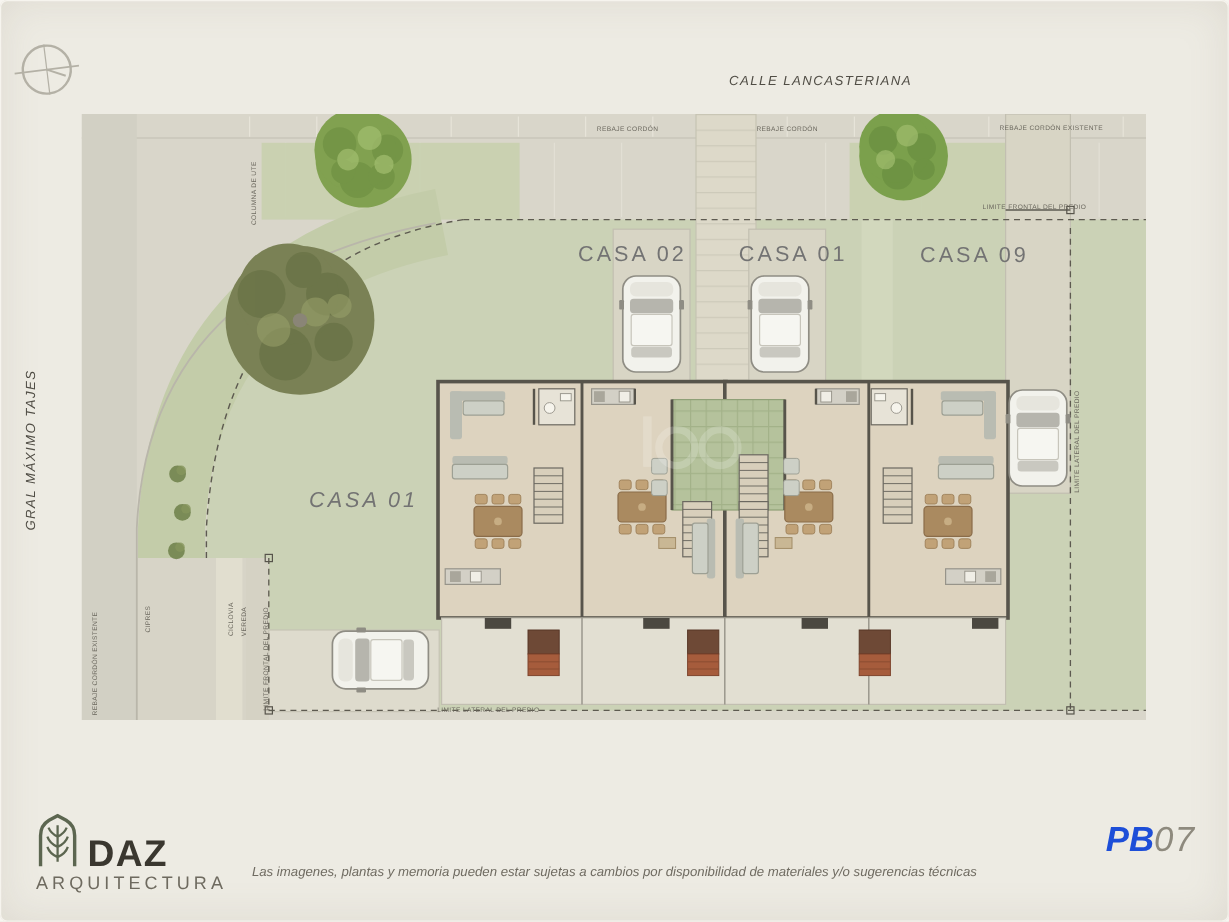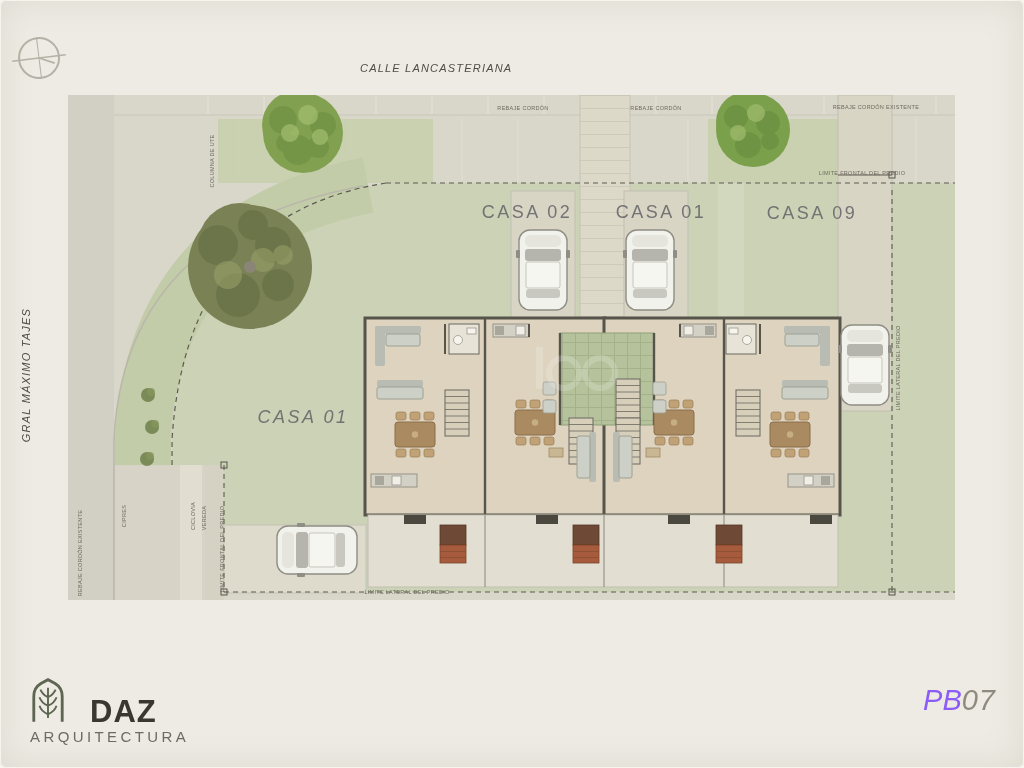--- a/index.html
+++ b/index.html
@@ -6,21 +6,21 @@
   .page{
     position:relative;width:1024px;height:768px;overflow:hidden;
     background:var(--c-page,#edebe3);
     font-family:"Liberation Sans",sans-serif;
     border-radius:6px;
     box-shadow:inset 0 0 0 1px #f6f4ee, inset 0 0 34px rgba(140,132,115,.16);
   }
   .abs{position:absolute;}
   
   .street-top{
-    left:360px;top:62px;width:400px;text-align:left;
+    left:360px;top:62px;width:400px;text-align:right;
     font-style:italic;font-size:11px;letter-spacing:1.2px;color:#504d45;
   }
   .street-left{
     left:-57px;top:367px;width:170px;height:16px;text-align:center;
     transform:rotate(-90deg);
     font-style:italic;font-size:11px;letter-spacing:1.2px;color:#504d45;
   }
   
   .plan-svg{left:68px;top:95px;width:887px;height:505px;}
   
@@ -28,34 +28,34 @@
   .casa-label{
     position:absolute;transform:translate(-50%,-50%);
     font-size:18px;letter-spacing:2.5px;color:#737373;white-space:nowrap;
   }
   .tiny-label{
     position:absolute;transform:translate(-50%,-50%);
     font-size:5.5px;letter-spacing:.3px;color:#6d6a60;white-space:nowrap;
   }
   
   .logo{left:30px;top:678px;width:160px;}
-  .logo-row{display:flex;align-items:flex-end;gap:24px;}
+  .logo-row{display:flex;align-items:flex-end;gap:7px;}
   .logo-daz{
     font-size:31px;font-weight:800;letter-spacing:1px;color:var(--c-brand,#3a372f);
     line-height:.82;font-style:normal;
   }
   .logo-sub{
     margin-top:4px;font-size:15px;font-weight:400;letter-spacing:3.4px;color:#6e6a5f;
   }
   .disclaimer{
     left:0;right:0;top:721px;text-align:center;
     font-style:italic;font-size:11px;color:#6f6b61;
   }
   .sheet-code{right:28px;top:684px;font-style:italic;white-space:nowrap;}
-  .sheet-code .pb{font-size:29px;font-weight:400;color:#8b5cf6;}
+  .sheet-code .pb{font-size:29px;font-weight:700;color:#1d4ed8;}
   .sheet-code .num{font-size:29px;font-weight:400;color:#8e8a7e;letter-spacing:1px;}
   .compass{left:10px;top:34px;}
 </style>
 </head>
 <body>
 
 <div class="page">
 
   <svg class="abs compass" width="58" height="52" viewBox="0 0 58 52">
     <g transform="rotate(-7 29 24)" fill="none" stroke="#b4b1a6">
@@ -313,18 +313,19 @@
     <div class="logo-row">
       <svg width="36" height="46" viewBox="0 0 38 48">
         <path d="M4,46 V19 Q4,10 11.5,5.5 L19,1.5 L26.5,5.5 Q34,10 34,19 V46" fill="none" stroke="#5c6650" stroke-width="3"></path>
         <path d="M19,10 V42 M19,20 Q13,17 11,12 M19,20 Q25,17 27,12 M19,29 Q12,26 10,20 M19,29 Q26,26 28,20 M19,38 Q12,35 10,29 M19,38 Q26,35 28,29" fill="none" stroke="#5c6650" stroke-width="2"></path>
       </svg>
       <div class="logo-daz">DAZ</div>
     </div>
     <div class="logo-sub">ARQUITECTURA</div>
   </div>
 
+  <div class="abs disclaimer">Las imagenes, plantas y memoria pueden estar sujetas a cambios por disponibilidad de materiales y/o sugerencias técnicas</div>
 
   <div class="abs sheet-code">
     <span class="pb">PB</span><span class="num">07</span>
   </div>
 
 </div>
 
 </body></html>

